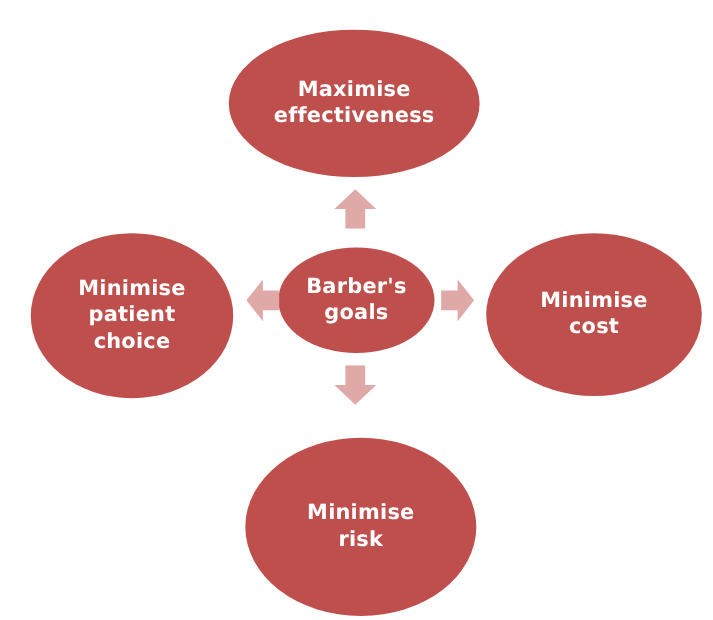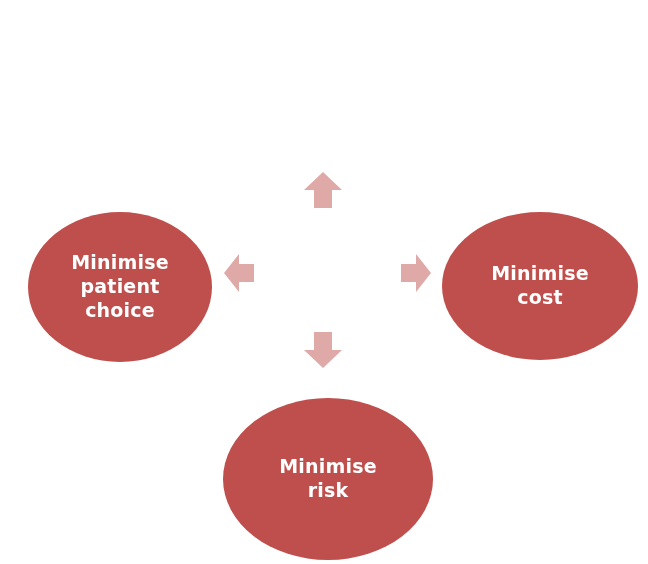--- a/index.html
+++ b/index.html
@@ -39,27 +39,35 @@
   #arrow-up    { left: 304px; top: 172px; }
   #arrow-down  { left: 304px; top: 332px; }
   #arrow-left  { left: 224px; top: 254px; }
   #arrow-right { left: 401px; top: 254px; }
 </style>
 </head>
 <body>
 
 <div class="canvas">
 
+  <div class="node" id="node-top">
+    <span class="label">Maximise
+effectiveness</span>
+  </div>
 
   <div class="node" id="node-left">
     <span class="label">Minimise
 patient
 choice</span>
   </div>
 
+  <div class="node" id="node-center">
+    <span class="label">Barber's
+goals</span>
+  </div>
 
   <div class="node" id="node-right">
     <span class="label">Minimise
 cost</span>
   </div>
 
   <div class="node" id="node-bottom">
     <span class="label">Minimise
 risk</span>
   </div>

